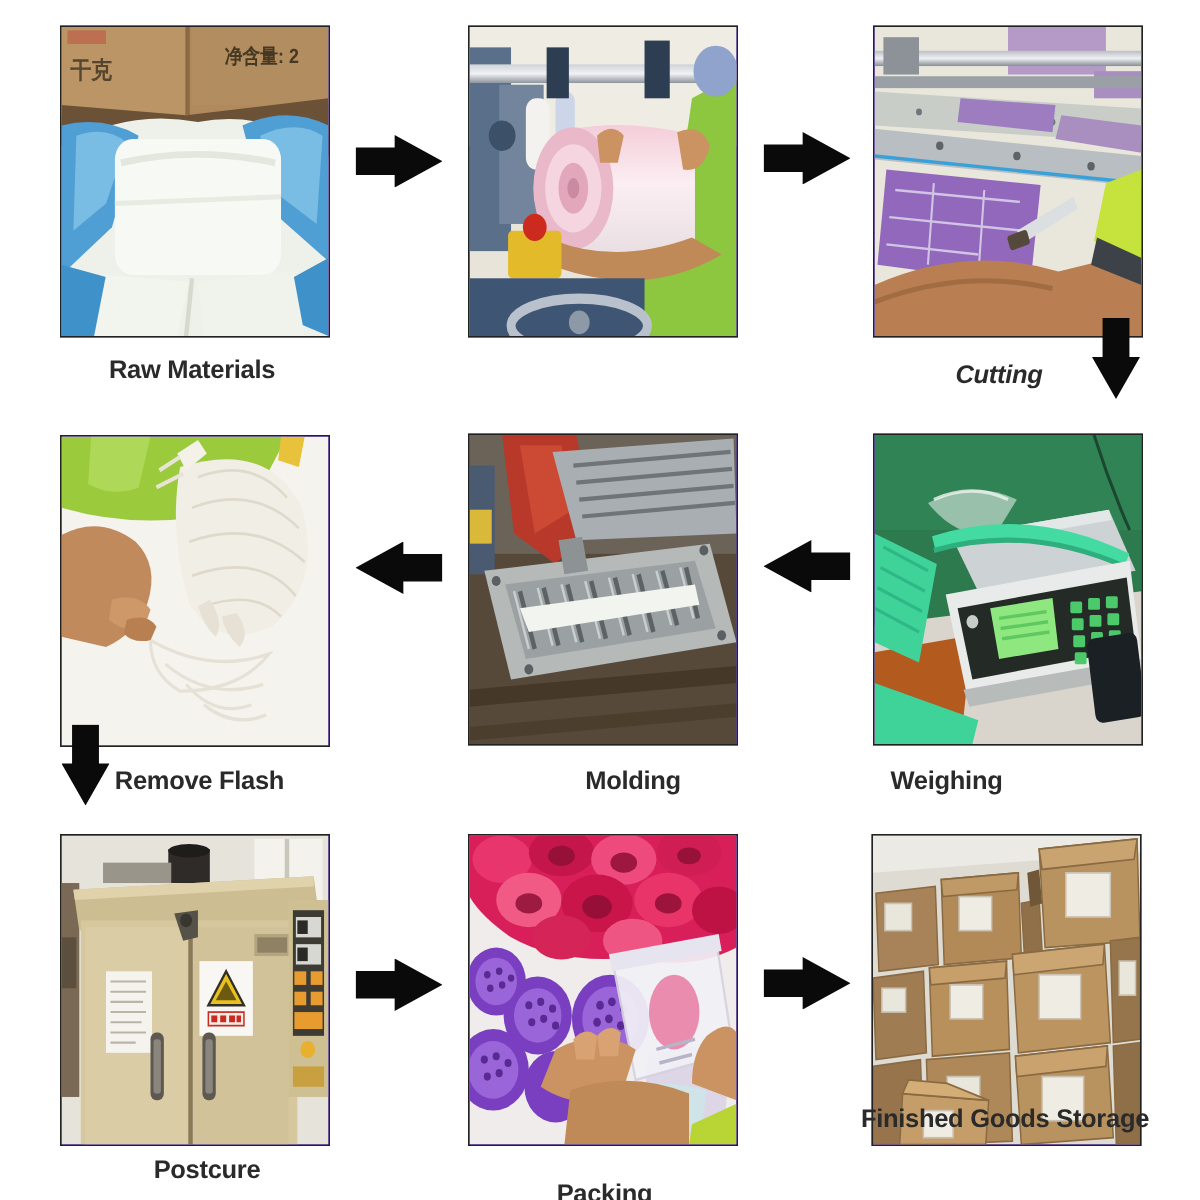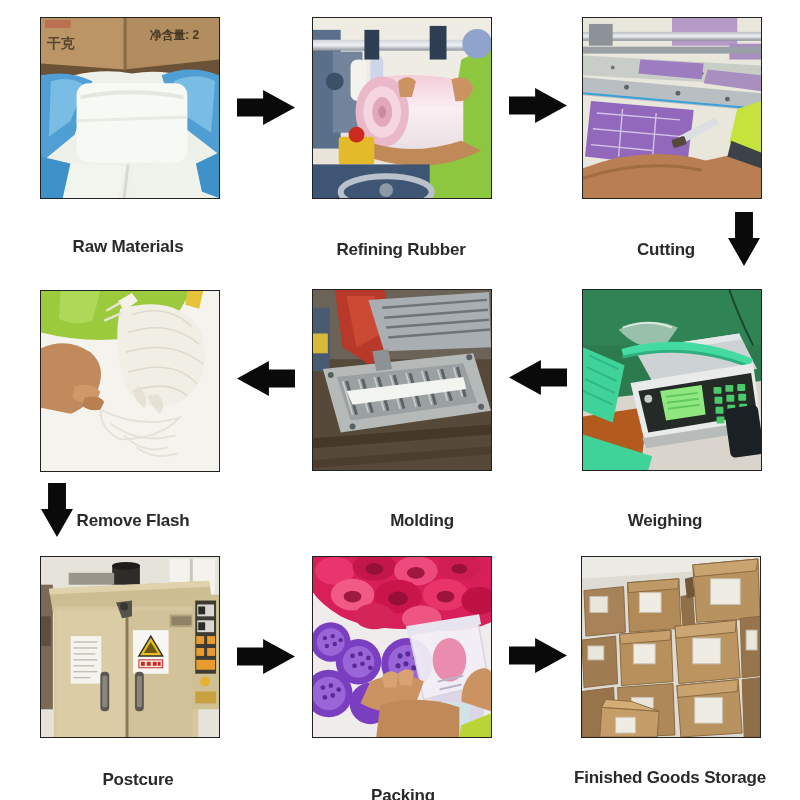--- a/index.html
+++ b/index.html
@@ -1,18 +1,18 @@
 <!DOCTYPE html>
 <html><head>
 <meta charset="utf-8">
 <style>
   html,body{margin:0;padding:0;background:#ffffff;}
   .canvas{position:relative;width:800px;height:800px;background:#ffffff;overflow:hidden;
           font-family:"Liberation Sans","DejaVu Sans",sans-serif;}
-  .photo{position:absolute;width:180px;height:182px;border:1px solid #222;box-sizing:border-box;
+  .photo{position:absolute;width:180px;height:208px;border:1px solid #222;box-sizing:border-box;
          overflow:hidden;background:#8b5cf6;text-align:right;}
   .photo svg{display:block;width:100%;height:100%;}
   .step-label{position:absolute;transform:translateX(-50%);white-space:nowrap;
               font-size:17px;font-weight:700;color:#2a2a2a;letter-spacing:-0.2px;}
   .arrow{position:absolute;background:#0a0a0a;}
   .arrow.right{width:58px;height:35px;
     clip-path:polygon(0 24%,45% 24%,45% 0,100% 50%,45% 100%,45% 76%,0 76%);}
   .arrow.left{width:58px;height:35px;
     clip-path:polygon(100% 24%,55% 24%,55% 0,0 50%,55% 100%,55% 76%,100% 76%);}
   .arrow.down{width:32px;height:54px;
@@ -134,22 +134,21 @@
       <path d="M156 92 L180 84 L180 140 L148 126 Z" fill="#c6e23c"></path>
       <path d="M150 124 L180 136 L180 152 L146 140 Z" fill="#3c4248"></path>
     </svg>
   </div>
 
   <div class="arrow right" style="left:237px;top:90px;"></div>
   <div class="arrow right" style="left:509px;top:88px;"></div>
   <div class="arrow down" style="left:728px;top:212px;"></div>
 
   <div class="step-label" style="left:128px;top:237px;">Raw Materials</div>
-  <div class="step-label" style="left:401px;top:240px;">Refining Rubber</div>
-  <div class="step-label" style="left:666px;top:240px;">Cutting</div>
+  <div class="step-label" style="left:666px;top:240px;font-style:italic;">Cutting</div>
 
   <div class="photo" style="left:40px;top:290px;">
     <svg viewBox="0 0 180 182" preserveAspectRatio="none">
       <rect width="180" height="182" fill="#f5f3ed"></rect>
       <path d="M0 0 L152 0 L128 40 Q64 58 0 42 Z" fill="#9bcb3c"></path>
       <path d="M20 0 L60 0 L52 30 Q34 36 18 28 Z" fill="#aed858"></path>
       <path d="M148 0 L164 0 L160 18 L146 14 Z" fill="#e8c23a"></path>
       <path d="M0 58 Q26 46 50 62 Q66 76 58 98 Q50 116 30 124 L0 118 Z" fill="#c08a5c"></path>
       <path d="M34 96 Q52 92 60 102 L56 112 Q42 116 32 108 Z" fill="#cf9868"></path>
       <path d="M44 108 Q58 104 64 112 L60 120 Q48 122 42 116 Z" fill="#b87f50"></path>
@@ -272,21 +271,21 @@
       <rect x="146" y="118" width="34" height="50" rx="5" fill="#1b2024" transform="rotate(-8 163 143)"></rect>
     </svg>
   </div>
 
   <div class="arrow left" style="left:237px;top:361px;"></div>
   <div class="arrow left" style="left:509px;top:360px;"></div>
   <div class="arrow down" style="left:41px;top:483px;"></div>
 
   <div class="step-label" style="left:133px;top:511px;">Remove Flash</div>
   <div class="step-label" style="left:422px;top:511px;">Molding</div>
-  <div class="step-label" style="left:665px;top:511px;">Weighing</div>
+  <div class="step-label" style="left:631px;top:511px;">Weighing</div>
 
   <div class="photo" style="left:40px;top:556px;">
     <svg viewBox="0 0 180 182" preserveAspectRatio="none">
       <rect width="180" height="182" fill="#e6e3da"></rect>
       <rect x="130" y="2" width="46" height="64" fill="#f3f2ed"></rect>
       <line x1="152" y1="2" x2="152" y2="66" stroke="#c9c6bb" stroke-width="3"></line>
       <rect x="0" y="28" width="12" height="126" fill="#7a6a55"></rect>
       <rect x="0" y="60" width="10" height="30" fill="#5d4f3e"></rect>
       <rect x="72" y="8" width="28" height="20" fill="#2e2b28"></rect>
       <ellipse cx="86" cy="9" rx="14" ry="4" fill="#1f1d1a"></ellipse>
@@ -462,15 +461,15 @@
       </g>
       <path d="M104 22 L112 20 L114 40 L106 42 Z" fill="#6f5738"></path>
     </svg>
   </div>
 
   <div class="arrow right" style="left:237px;top:639px;"></div>
   <div class="arrow right" style="left:509px;top:638px;"></div>
 
   <div class="step-label" style="left:138px;top:770px;text-align:center;">Postcure</div>
   <div class="step-label" style="left:403px;top:770px;margin-top:16px;">Packing</div>
-  <div class="step-label" style="left:670px;top:768px;">Finished Goods Storage</div>
+  <div class="step-label" style="left:670px;top:736px;">Finished Goods Storage</div>
 
 </div>
 
 </body></html>

